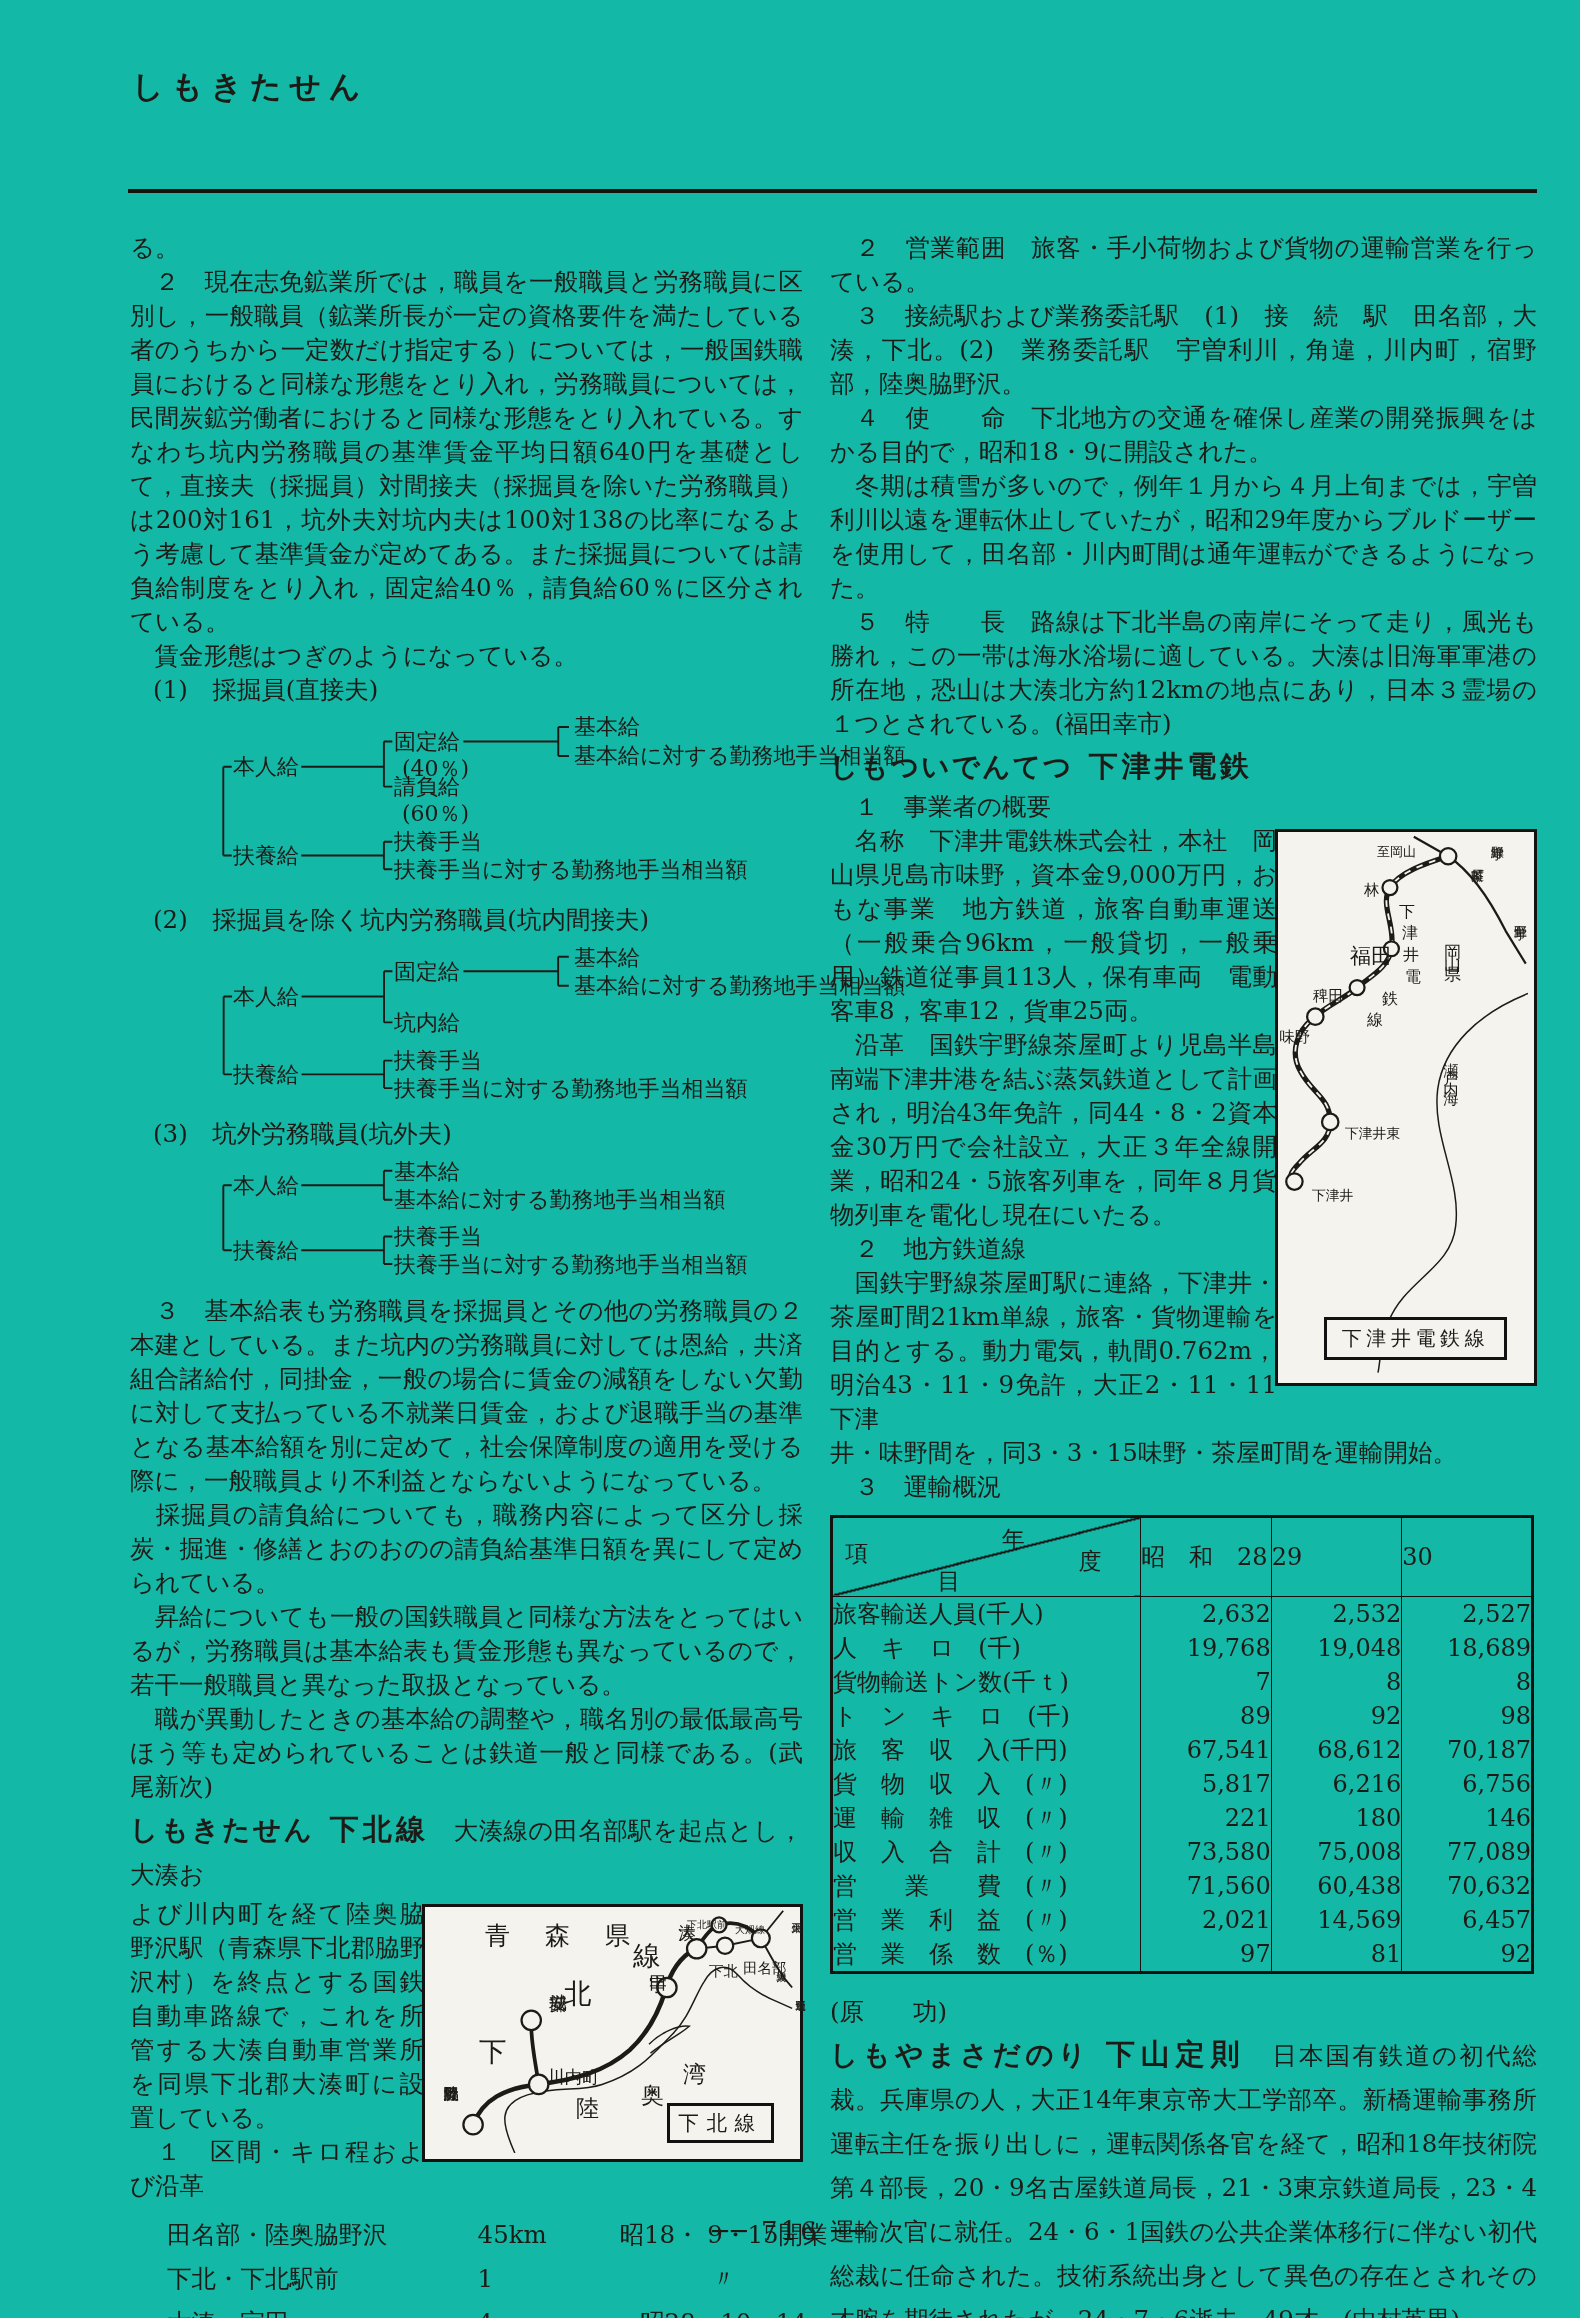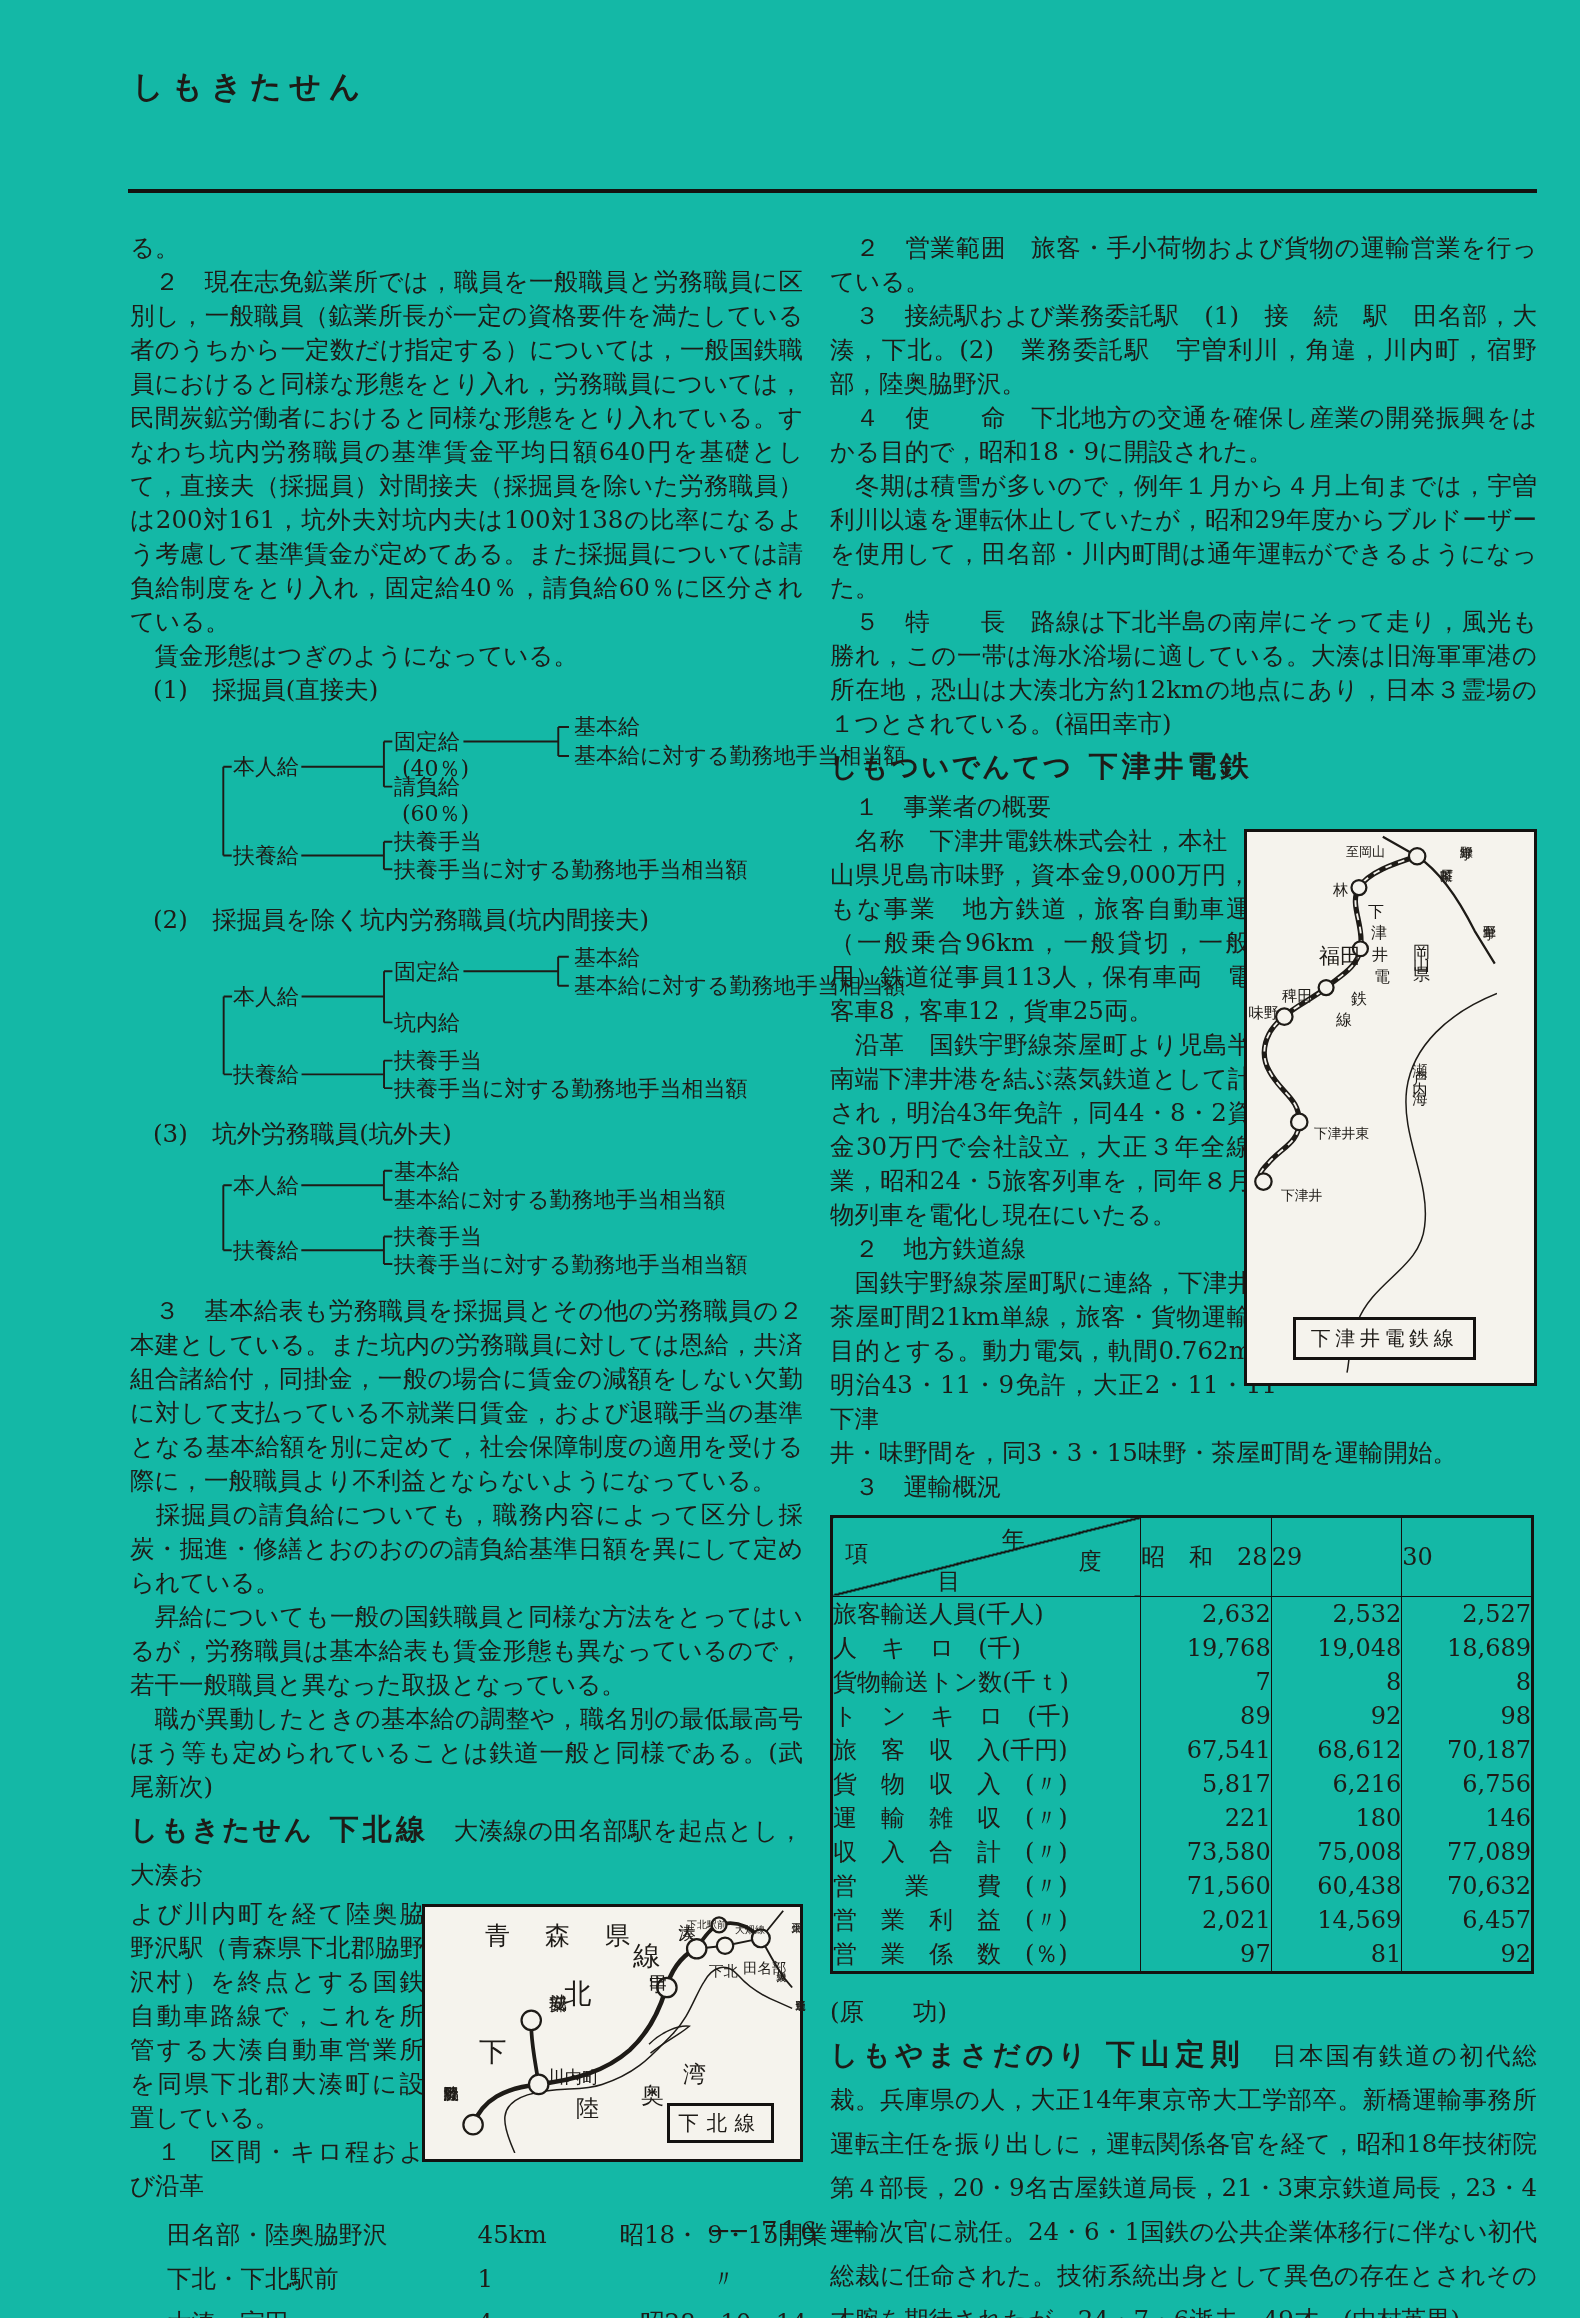--- a/index.html
+++ b/index.html
@@ -22,21 +22,21 @@
   .tn{position:absolute;white-space:nowrap;}
   .t1{height:184px;} .t2{height:168px;} .t3{height:130px;}
   
   .entry-body{position:relative;}
   .narrow{width:294px;}
   .narrow2{width:447px;}
   .map{position:absolute;border:3.1px solid #141210;background:#f5f3ed;}
   .map svg{position:absolute;left:0;top:0;}
   .map span{position:absolute;white-space:nowrap;}
   .map1{right:0;top:7.6px;width:375px;height:252px;}
-  .map2{right:0;top:4.6px;width:256px;height:551px;padding-left:31px;}
+  .map2{right:0;top:4.6px;width:256px;height:551px;}
   .vert{writing-mode:vertical-rl;text-orientation:upright;}
   .mapbox{border:3.1px solid #141210;text-align:center;font-size:20.6px;letter-spacing:7.6px;
           display:flex;align-items:center;justify-content:center;background:#f5f3ed;}
   
   .kukan{display:grid;grid-template-columns:306px 134px 233px;margin:10.7px 0 0 37px;font-size:24.5px;line-height:44px;}
   .kukan .c2{padding-left:4.6px;} .kukan .c3{text-align:center;}
   
   table.stats{border-collapse:collapse;border:3.1px solid #141210;margin-top:10.7px;font-size:24px;width:704px;table-layout:fixed;}
   table.stats th,table.stats td{border-left:1.5px solid #141210;padding:0;}
   table.stats thead th{border-bottom:1.5px solid #141210;height:78px;font-weight:normal;font-size:24px;}
@@ -222,21 +222,21 @@
         <span class="vert" style="left:225px;top:84px;font-size:13px;">至宇野</span>
         <span style="left:86px;top:41px;font-size:15.3px;">林</span>
         <span style="left:121px;top:63px;font-size:16px;">下</span>
         <span style="left:124px;top:84px;font-size:16px;">津</span>
         <span style="left:125px;top:106px;font-size:16px;">井</span>
         <span style="left:127px;top:128px;font-size:16px;">電</span>
         <span style="left:104px;top:150px;font-size:16px;">鉄</span>
         <span style="left:89px;top:171px;font-size:16px;">線</span>
         <span style="left:72px;top:107px;font-size:21px;">福田</span>
         <span style="left:35px;top:147px;font-size:15.3px;">稗田</span>
-        <span style="left:1.5px;top:164px;font-size:15.3px;">味野</span>
+        <span style="left:1.5px;top:188px;font-size:15.3px;">味野</span>
         <span style="left:67px;top:284px;font-size:13.8px;">下津井東</span>
         <span style="left:34px;top:346px;font-size:13.8px;">下津井</span>
         <span class="vert" style="left:158px;top:99px;font-size:17px;letter-spacing:10.7px;">岡山県</span>
         <span class="vert" style="left:156px;top:219px;font-size:15.3px;letter-spacing:9.2px;">瀬戸内海</span>
         <span class="mapbox" style="left:46px;top:485px;width:177px;height:37px;font-size:20px;letter-spacing:4.6px;">下津井電鉄線</span>
       </div>
     </div>
     <p>井・味野間を，同3・3・15味野・茶屋町間を運輸開始。</p>
     <p>　３　運輸概況</p>
 

